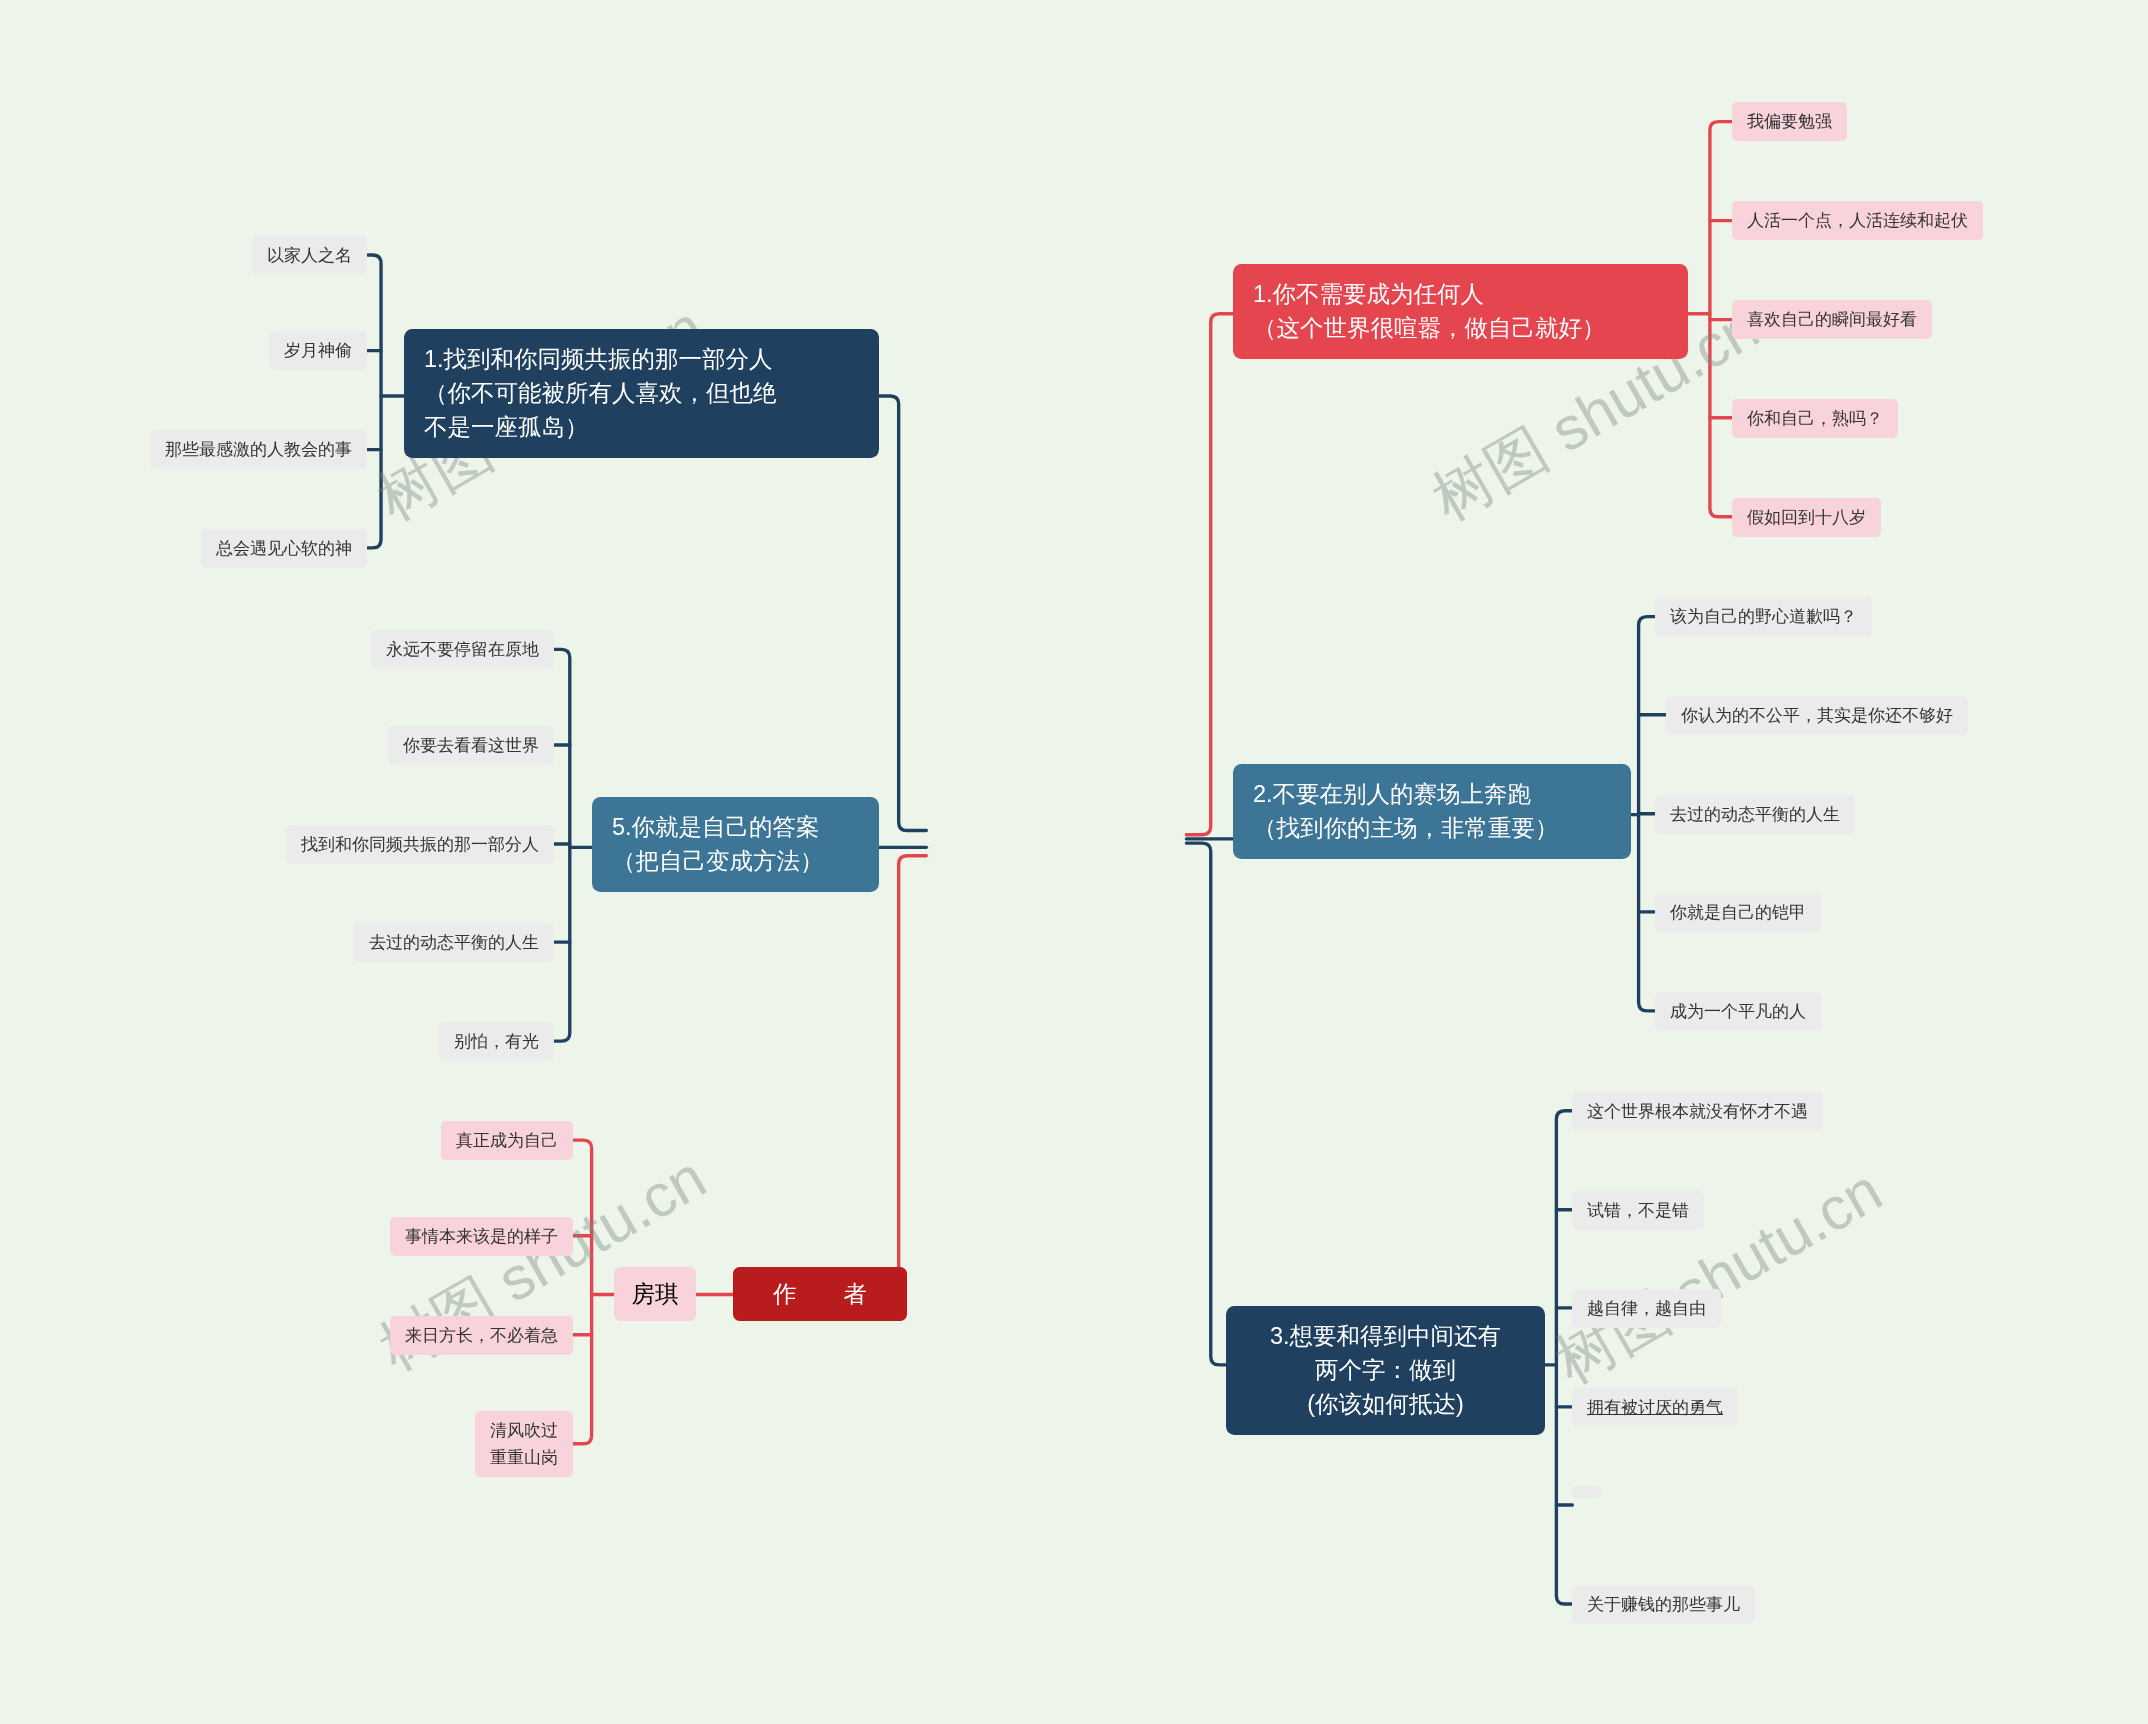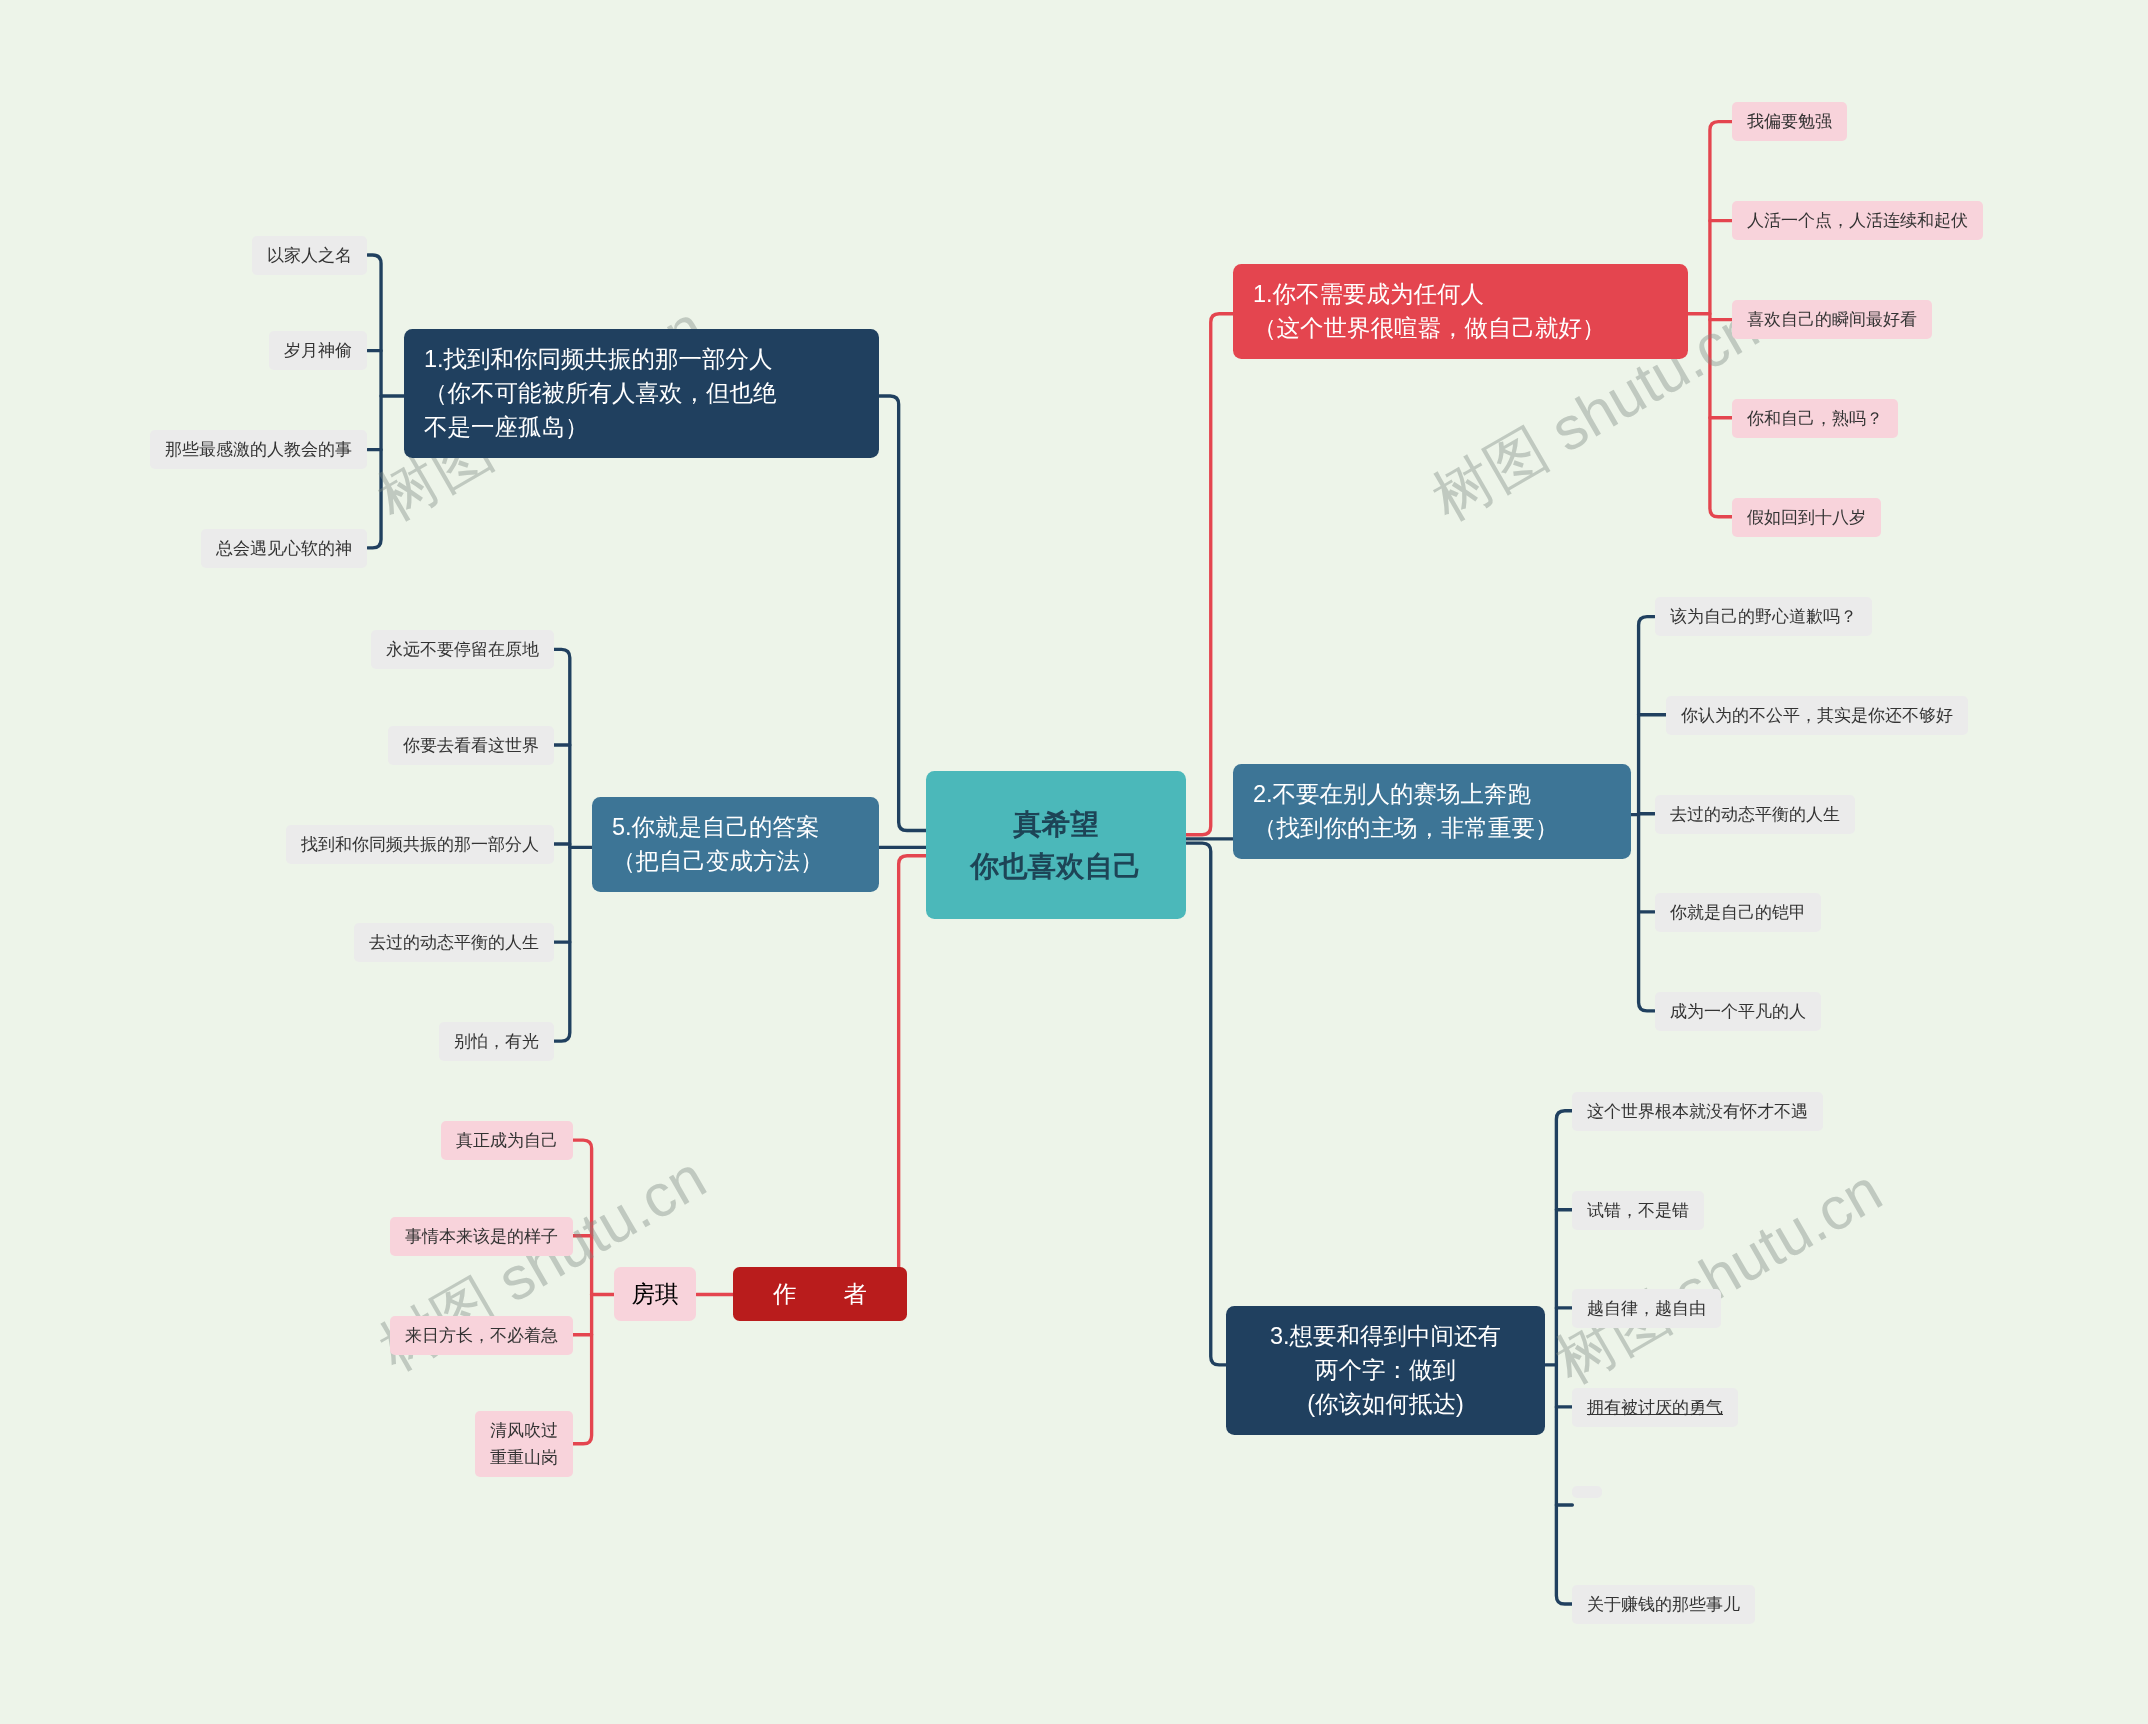--- a/index.html
+++ b/index.html
@@ -111,22 +111,20 @@
       <path d="M679,1006 L660,1006"></path>
       <path d="M679,1123 L660,1123"></path>
     </g>
   </svg>
 
   <div class="watermark" style="left:541px; top:414px;">树图 shutu.cn</div>
   <div class="watermark" style="left:1596px; top:414px;">树图 shutu.cn</div>
   <div class="watermark" style="left:543px; top:1264px;">树图 shutu.cn</div>
   <div class="watermark" style="left:1719px; top:1277px;">树图 shutu.cn</div>
 
-  <div class="node central" style="left:926px; top:771px; width:260px;">真希望
-你也喜欢自己</div>
 
   <div class="node branch red" style="left:1233px; top:264px; width:455px;">1.你不需要成为任何人
 （这个世界很喧嚣，做自己就好）</div>
   <div class="pill pink" style="left:1732px; top:102px;">我偏要勉强</div>
   <div class="pill pink" style="left:1732px; top:201px;">人活一个点，人活连续和起伏</div>
   <div class="pill pink" style="left:1732px; top:300px;">喜欢自己的瞬间最好看</div>
   <div class="pill pink" style="left:1732px; top:399px;">你和自己，熟吗？</div>
   <div class="pill pink" style="left:1732px; top:498px;">假如回到十八岁</div>
 
   <div class="node branch blue" style="left:1233px; top:764px; width:398px;">2.不要在别人的赛场上奔跑

